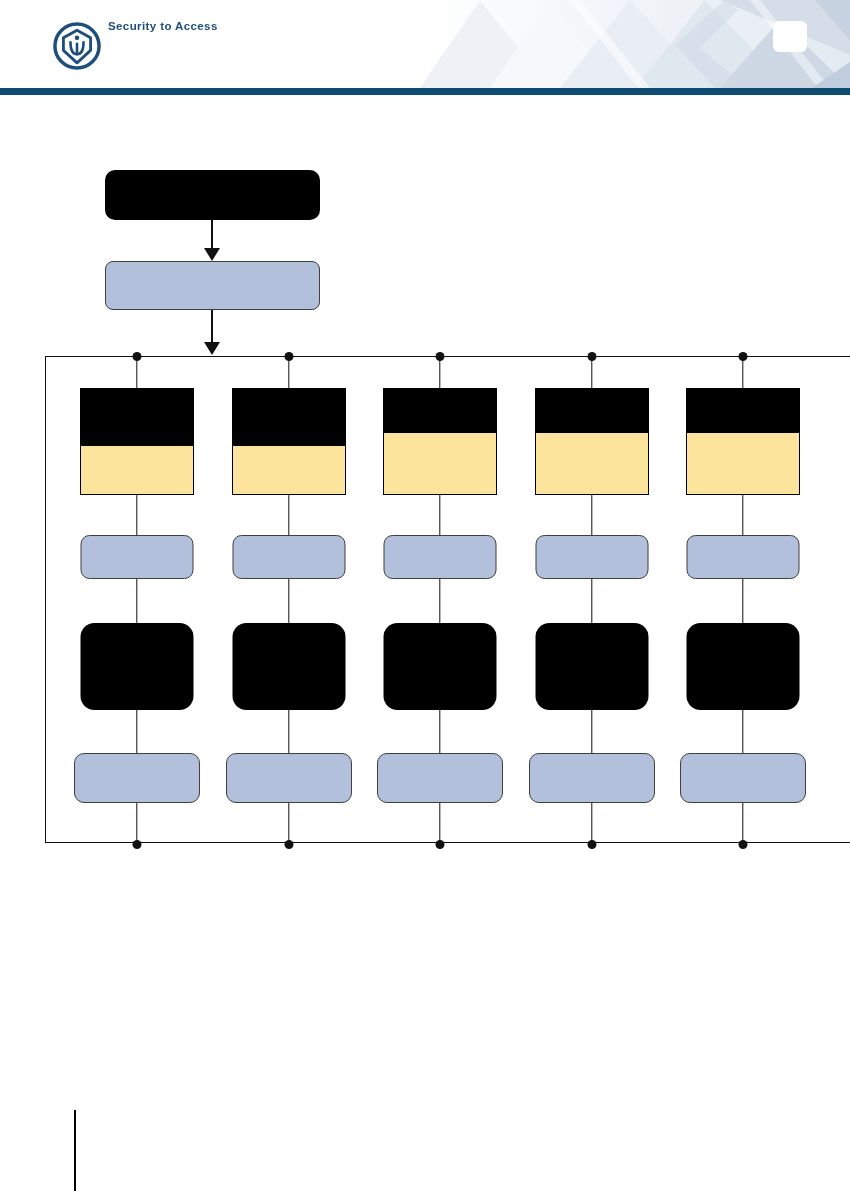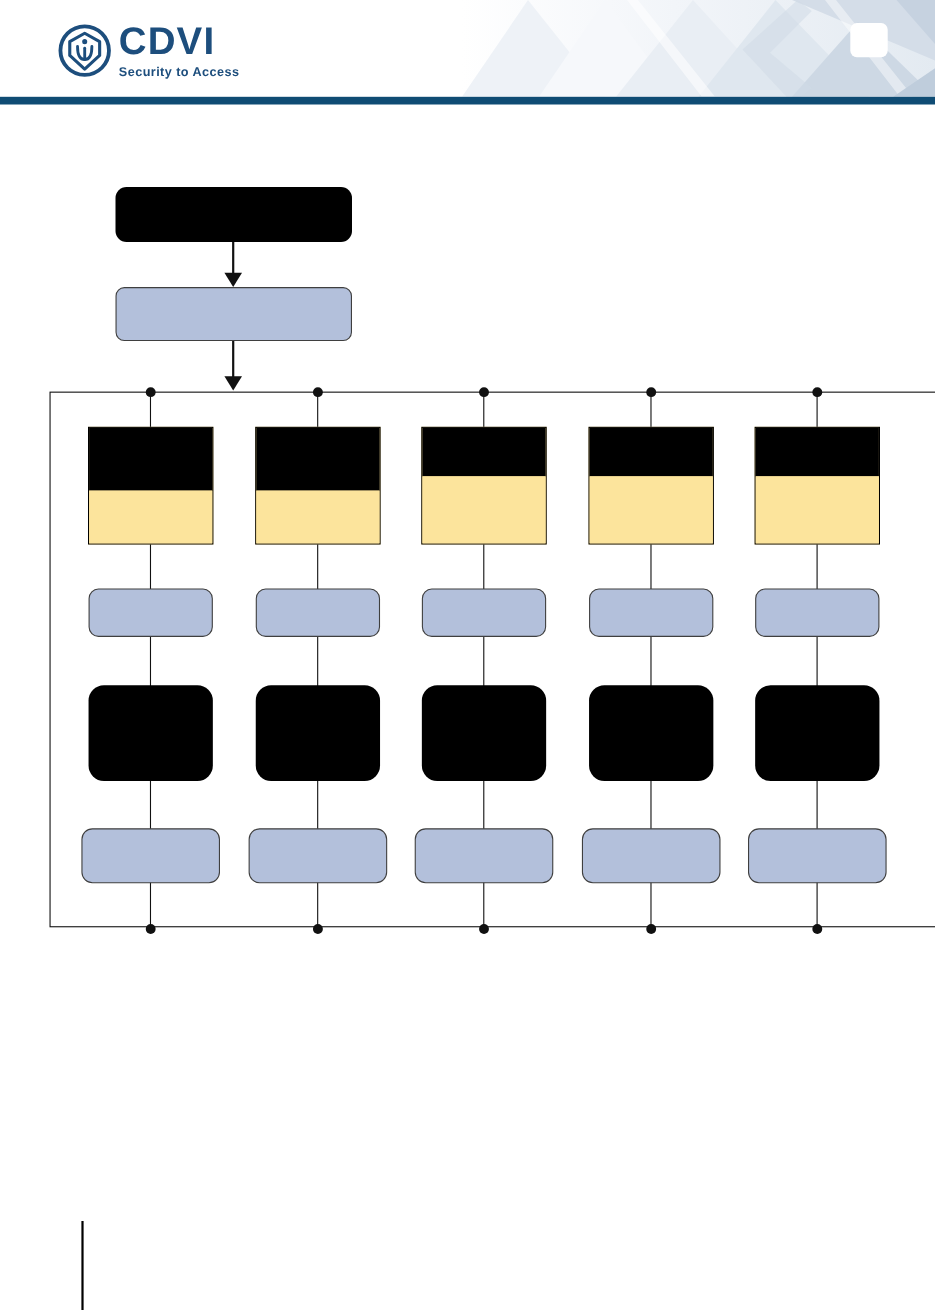--- a/index.html
+++ b/index.html
@@ -124,21 +124,20 @@
 
     <div id="logo">
       <svg id="logo-icon" viewBox="0 0 46 46">
         <circle cx="23" cy="23" r="20.3" fill="none" stroke="#1d4e7d" stroke-width="3.2"></circle>
         <path d="M23 8.5 L35.5 15.5 L35.5 27 L23 38.5 L10.5 27 L10.5 15.5 Z" fill="none" stroke="#1d4e7d" stroke-width="2.6" stroke-linejoin="round"></path>
         <circle cx="23" cy="15.5" r="2.1" fill="#1d4e7d"></circle>
         <path d="M17 19.5 C17 27.5 19 30.5 23 30.5 C27 30.5 29 27.5 29 19.5" fill="none" stroke="#1d4e7d" stroke-width="2.4" stroke-linecap="round"></path>
         <line x1="23" y1="21" x2="23" y2="30.5" stroke="#1d4e7d" stroke-width="2.4" stroke-linecap="round"></line>
       </svg>
       <div id="logo-text">
-        <div id="brand-name">CDVI</div>
         <div id="tagline">Security to Access</div>
       </div>
     </div>
 
     <div id="divider-bar"></div>
   </div>
 
   <div>
 
     <div id="root-node" class="node"></div>

